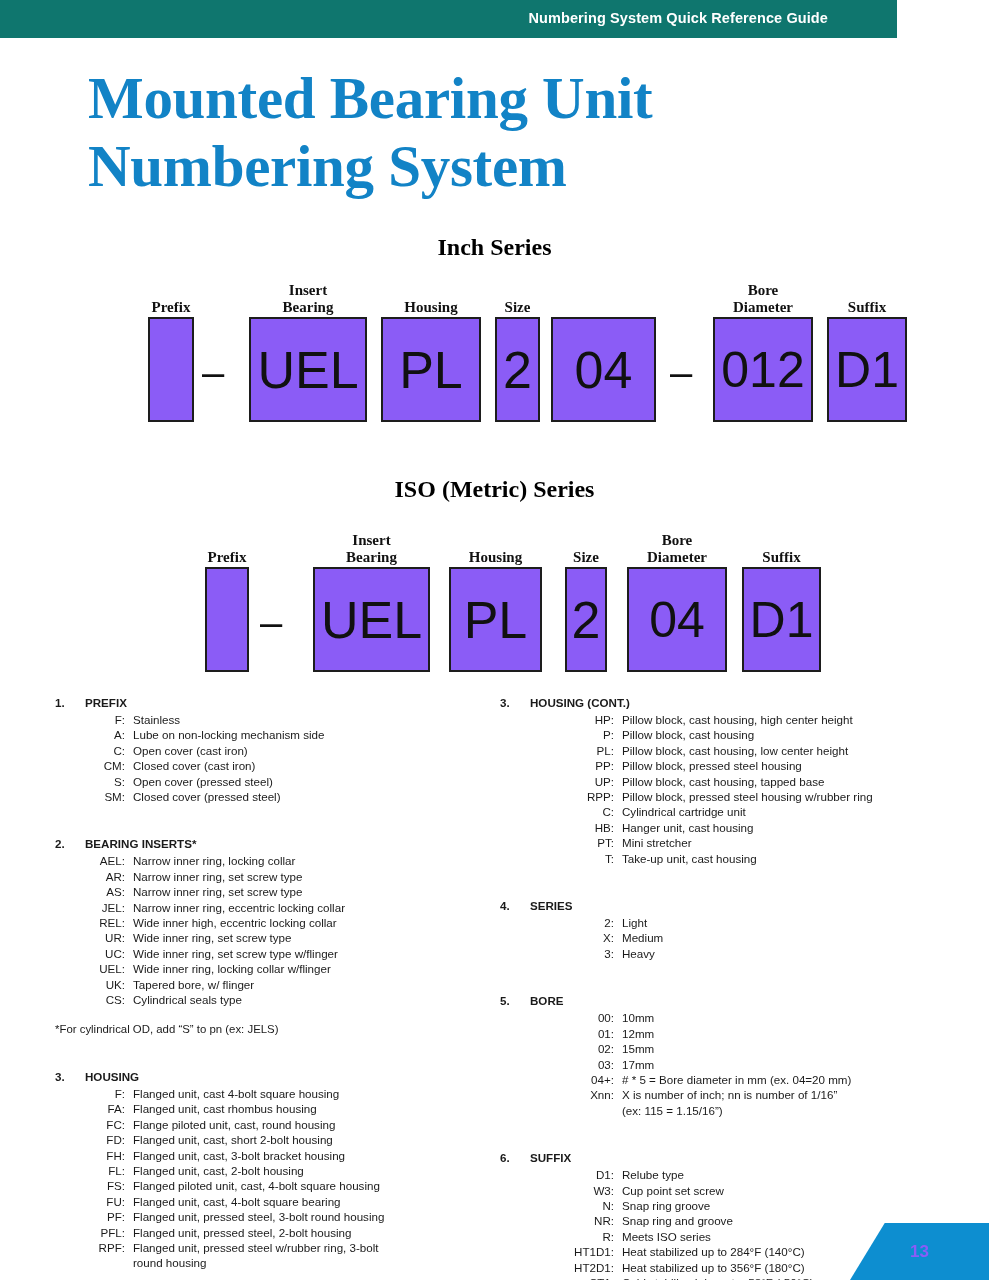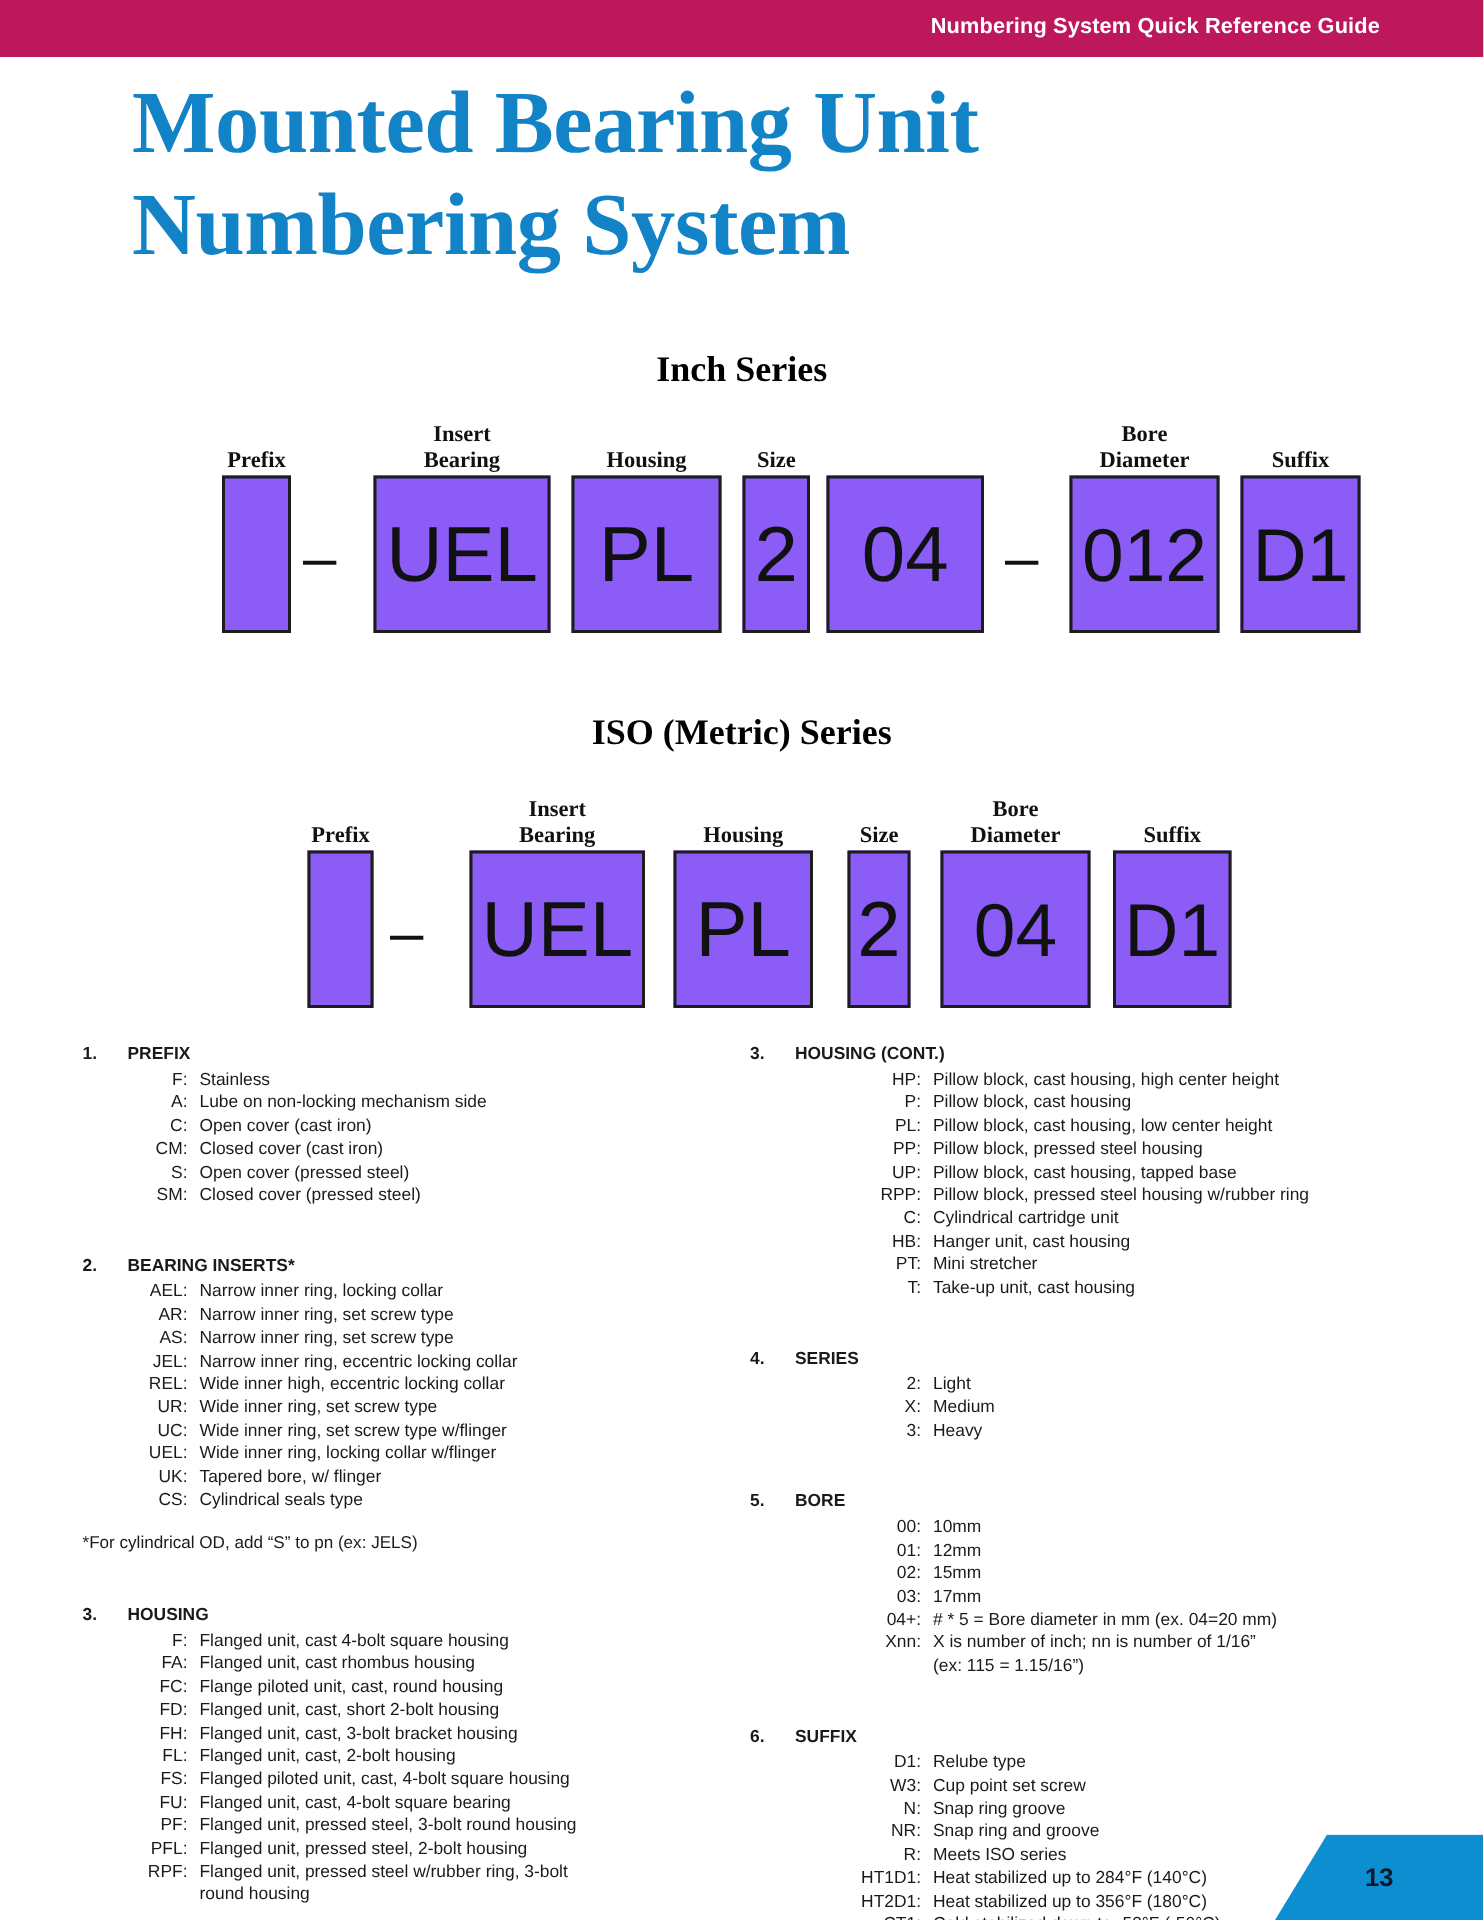--- a/index.html
+++ b/index.html
@@ -13,40 +13,40 @@
     position: relative;
     font-family: "Liberation Sans", sans-serif;
     color: #1a1a1a;
     overflow: hidden;
   }
 
   
   .header-bar {
     position: absolute;
     top: 0; left: 0;
-    width: 989px;
+    width: 897px;
     height: 38px;
-    background: #be185d;
+    background: #0f766e;
   }
   .header-bar .header-title {
     position: absolute;
     right: 69px;
     top: 10px;
     font-size: 14.5px;
     font-weight: bold;
     color: #ffffff;
     letter-spacing: 0.1px;
     white-space: nowrap;
   }
 
   
   .page-title {
     position: absolute;
     left: 88px;
-    top: 47px;
+    top: 64px;
     width: 820px;
     font-family: "Liberation Serif", serif;
     font-weight: bold;
     font-size: 59px;
     line-height: 68px;
     color: #1283c6;
     letter-spacing: -0.3px;
   }
   .page-title .tline { display: block; }
 
@@ -169,21 +169,21 @@
     position: absolute;
     inset: 0;
     background: #0d8ed0;
     clip-path: polygon(25% 0%, 100% 0%, 100% 100%, 0% 100%);
   }
   .page-tab .page-num {
     position: absolute;
     left: 50%;
     top: 50%;
     transform: translate(-50%, -50%);
-    color: #0f172a;
+    color: #8b5cf6;
     font-size: 17px;
     font-weight: bold;
   }
 </style>
 </head>
 <body>
 
 <div class="header-bar">
   <div class="header-title">Numbering System Quick Reference Guide</div>
 </div>

